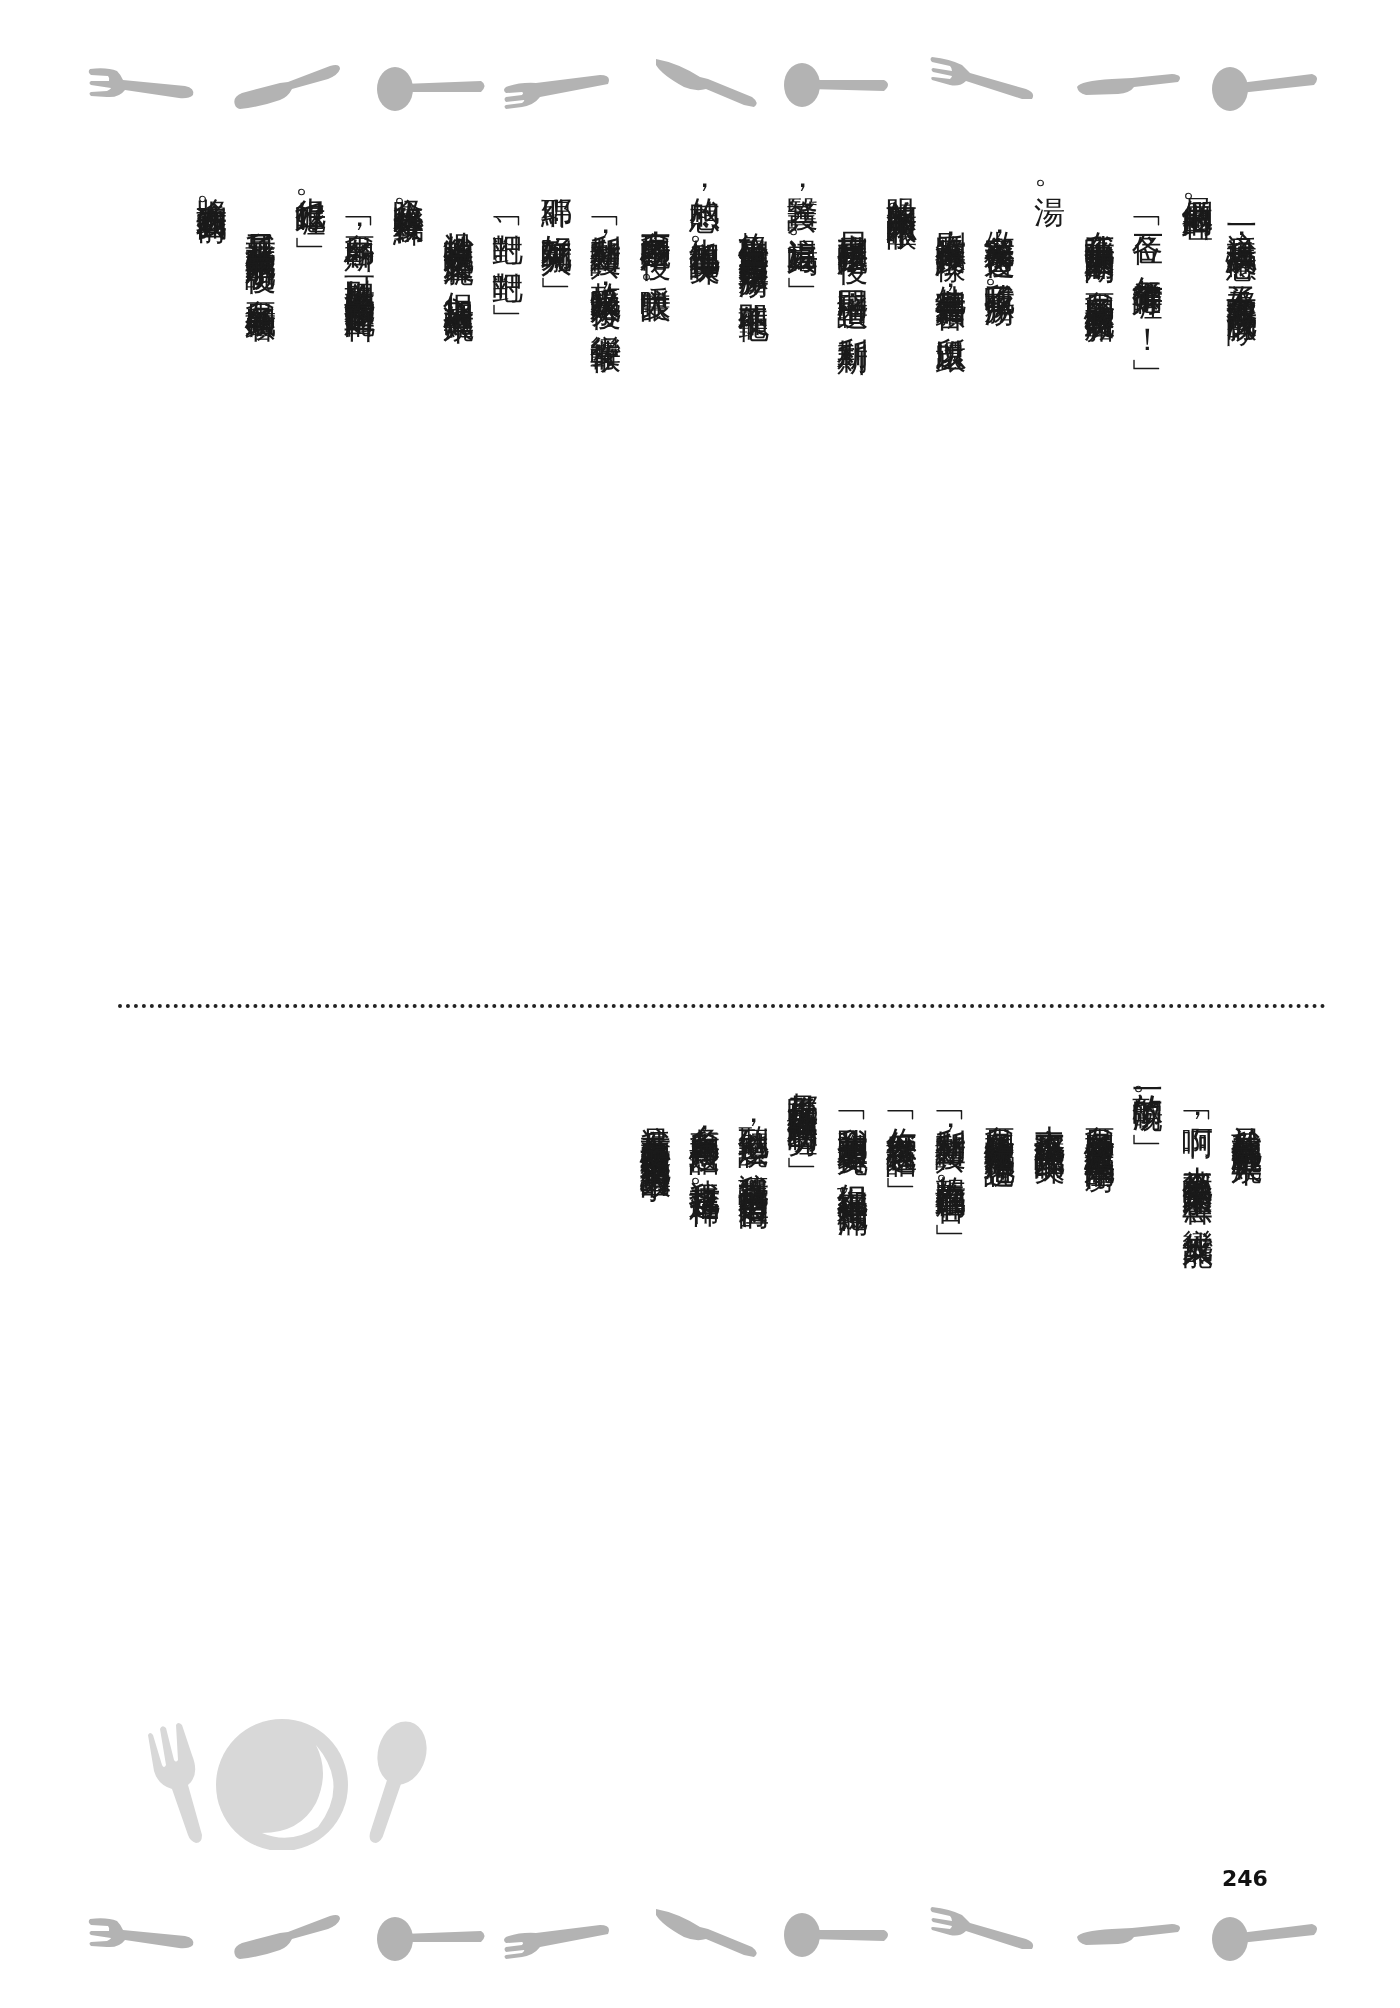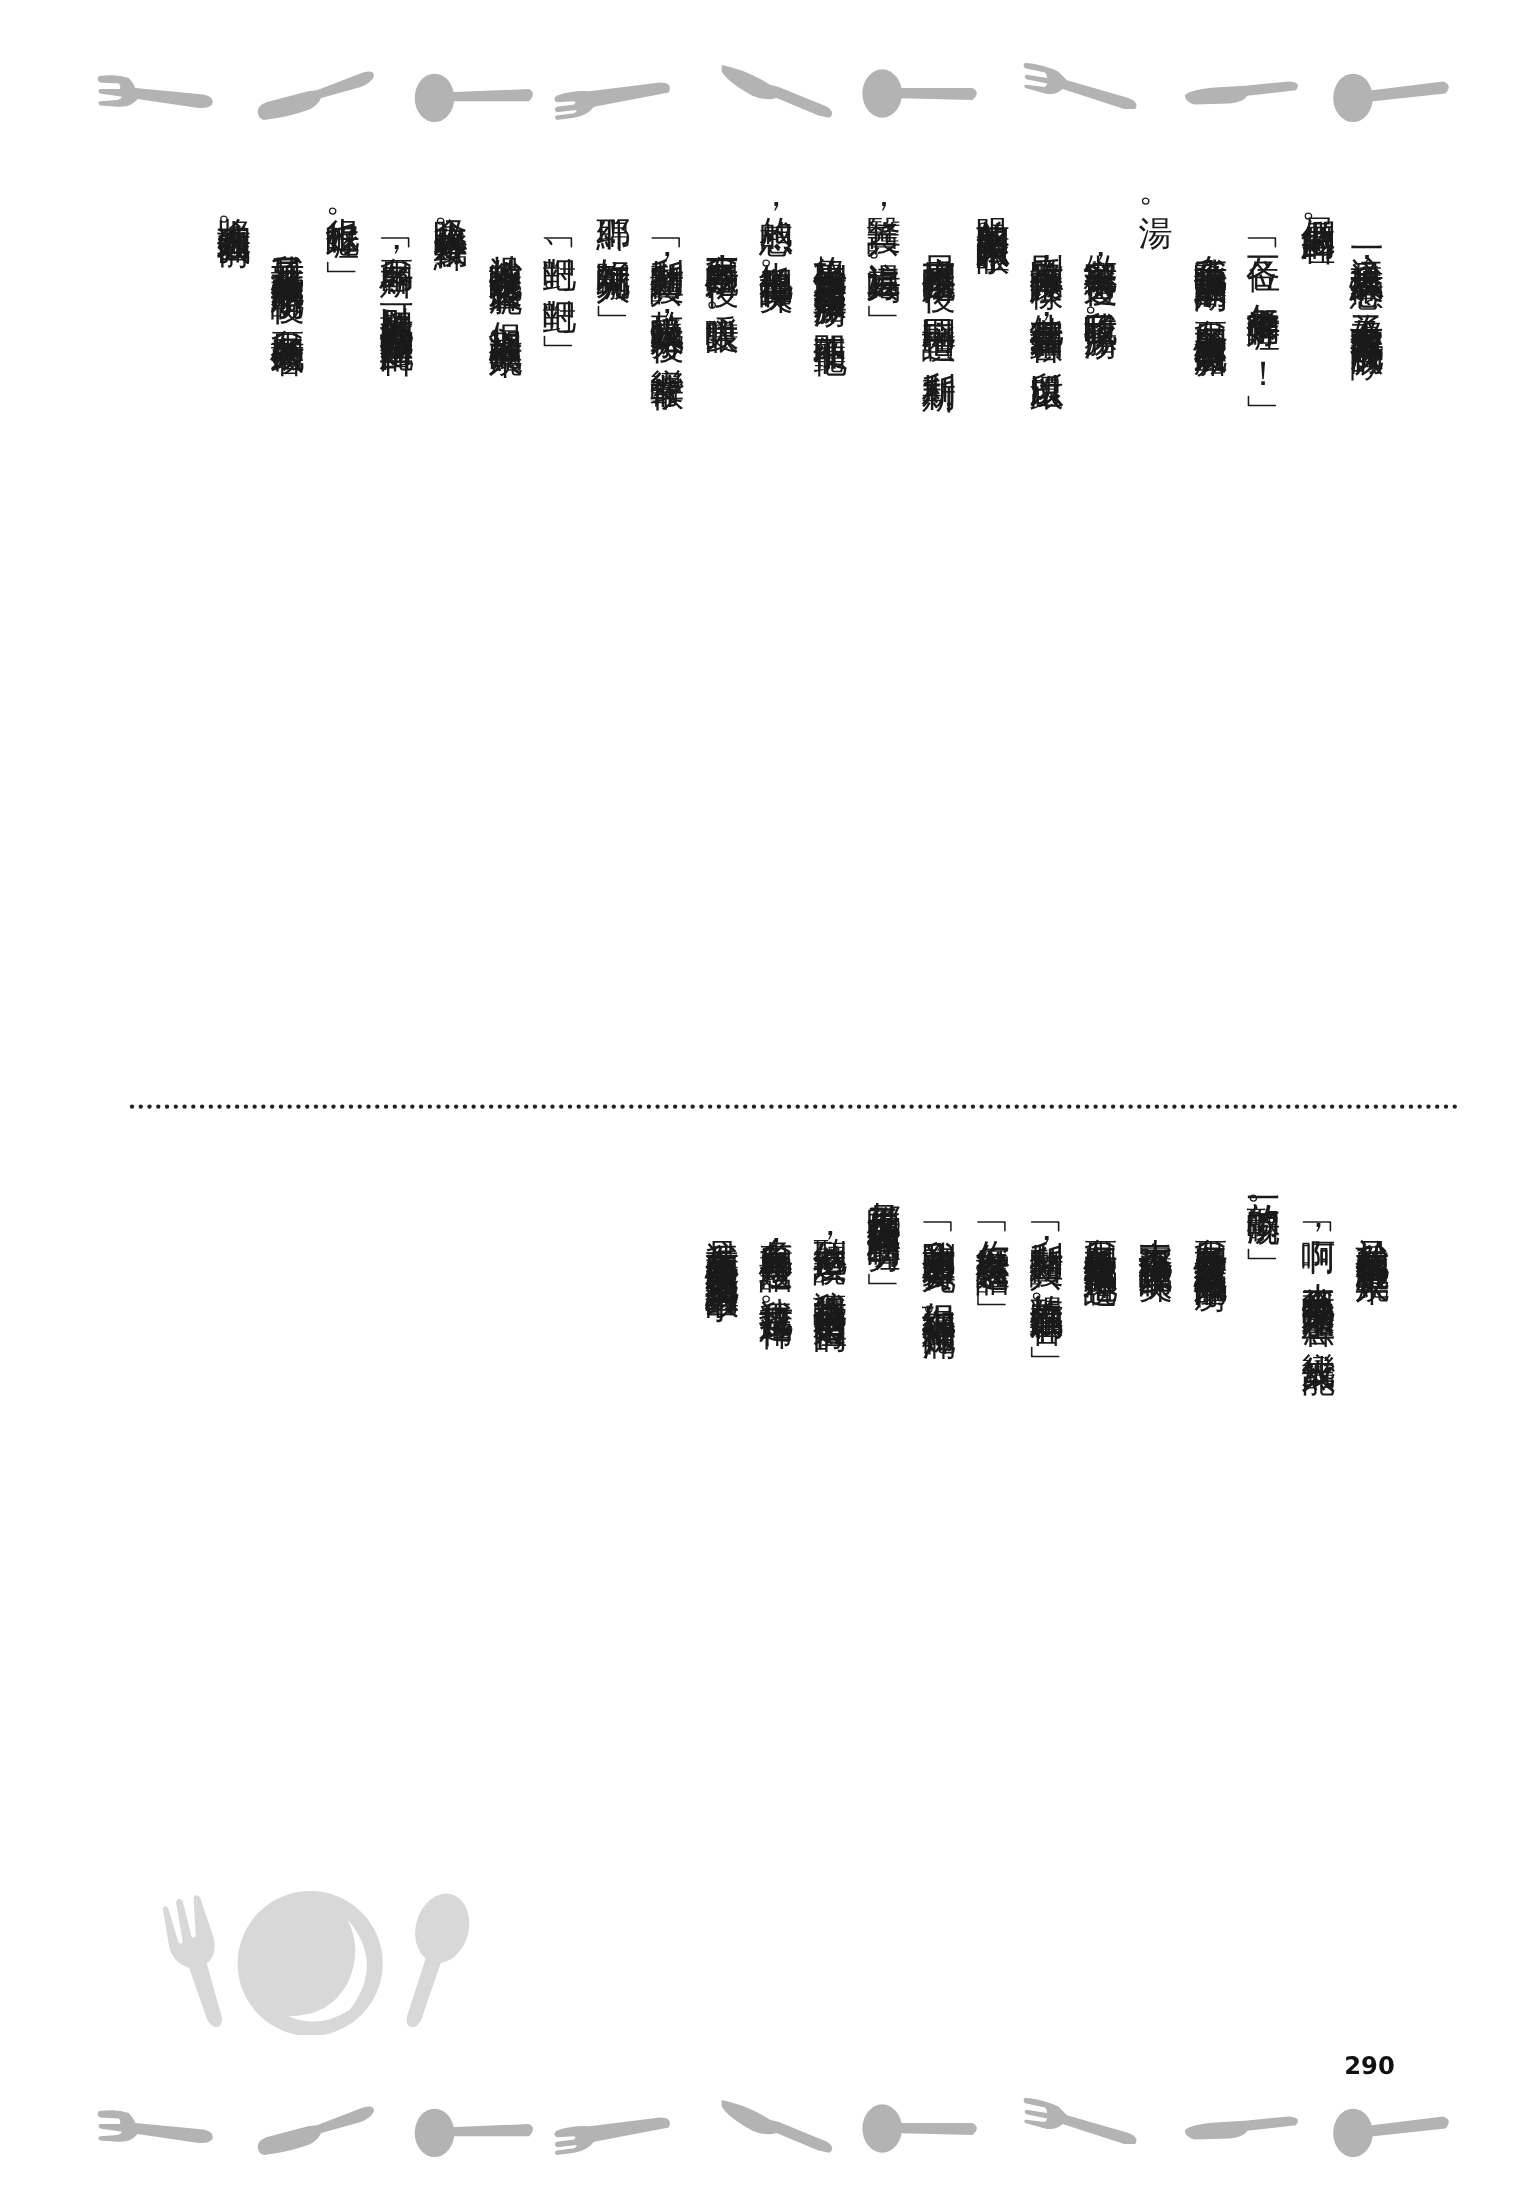--- a/index.html
+++ b/index.html
@@ -136,21 +136,21 @@
     <g>
       <circle cx="142" cy="70" r="66" fill="#d8d8d8"></circle>
       <path d="M176 30 Q210 70 178 112 Q150 130 122 118 Q160 118 176 88 Q190 58 176 30Z" fill="#ffffff"></path>
     </g>
     <g fill="#d8d8d8">
       <ellipse cx="262" cy="38" rx="24" ry="32" transform="rotate(15 262 38)"></ellipse>
       <path d="M248 62 L230 118 Q228 128 236 128 Q242 126 244 118 L262 66Z"></path>
     </g>
   </svg>
 
-  <div class="page-number">290</div>
+  <div class="page-number">246</div>
 
   <div class="cutlery-row" style="top:1897px;">
     <svg style="left:5px" width="115" height="70" viewBox="0 0 115 70">
         <g fill="#b3b3b3">
           <path d="M5 22 Q22 20 32 24 Q36 28 38 33 L100 39 Q110 41 108 48 Q104 52 94 51 L40 43 Q34 51 22 50 L6 49 Q3 46 6 45 L22 44 Q26 42 26 41 L6 38 Q3 36 6 34 L24 34 Q25 31 23 29 L6 28 Q2 25 5 22Z"></path>
         </g>
       </svg>
     <svg style="left:150px" width="115" height="70" viewBox="0 0 115 70">
         <g fill="#b3b3b3">
           <path d="M5 58 Q2 50 12 46 L50 36 L58 35 L100 19 Q110 16 110 22 Q108 28 98 32 L62 42 Q58 50 50 53 Q30 60 10 62 Q6 61 5 58Z"></path>

